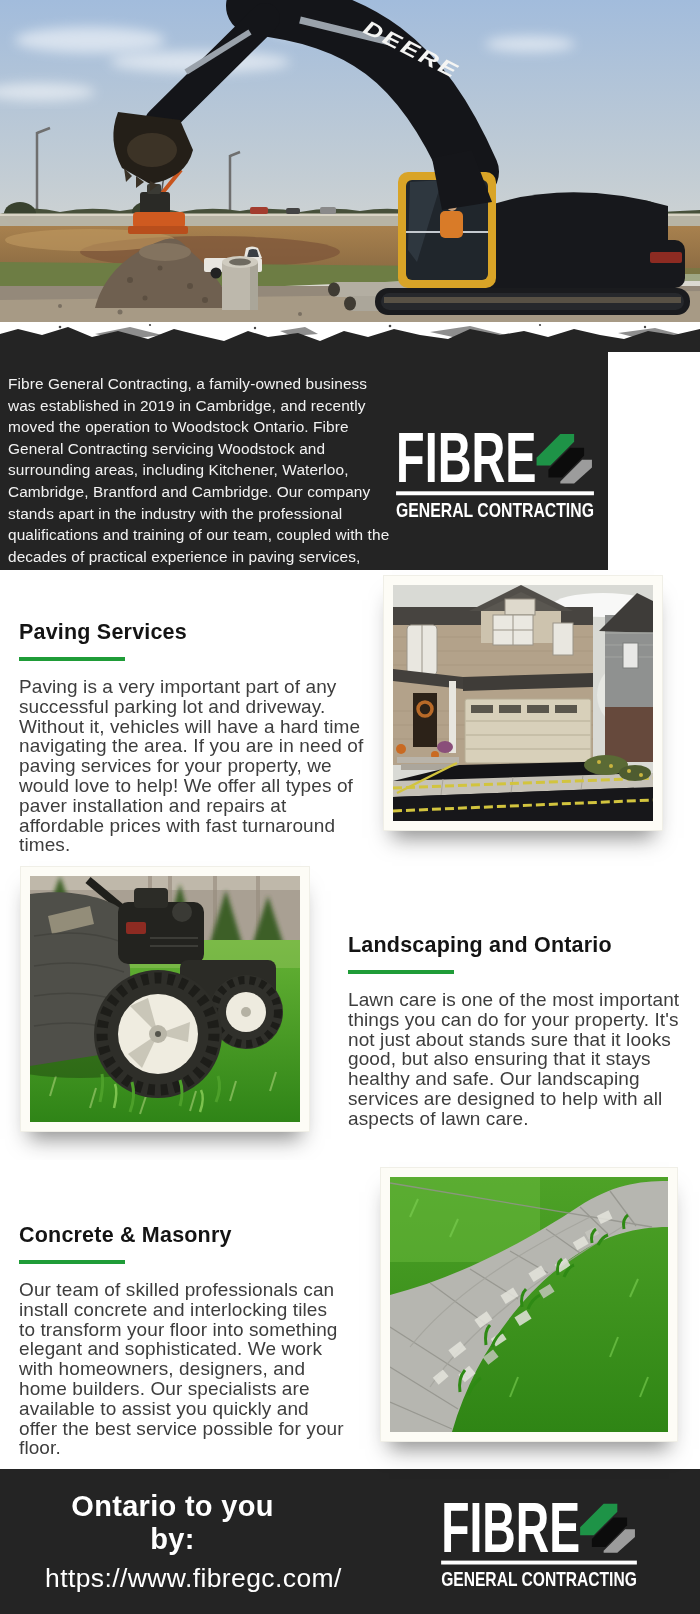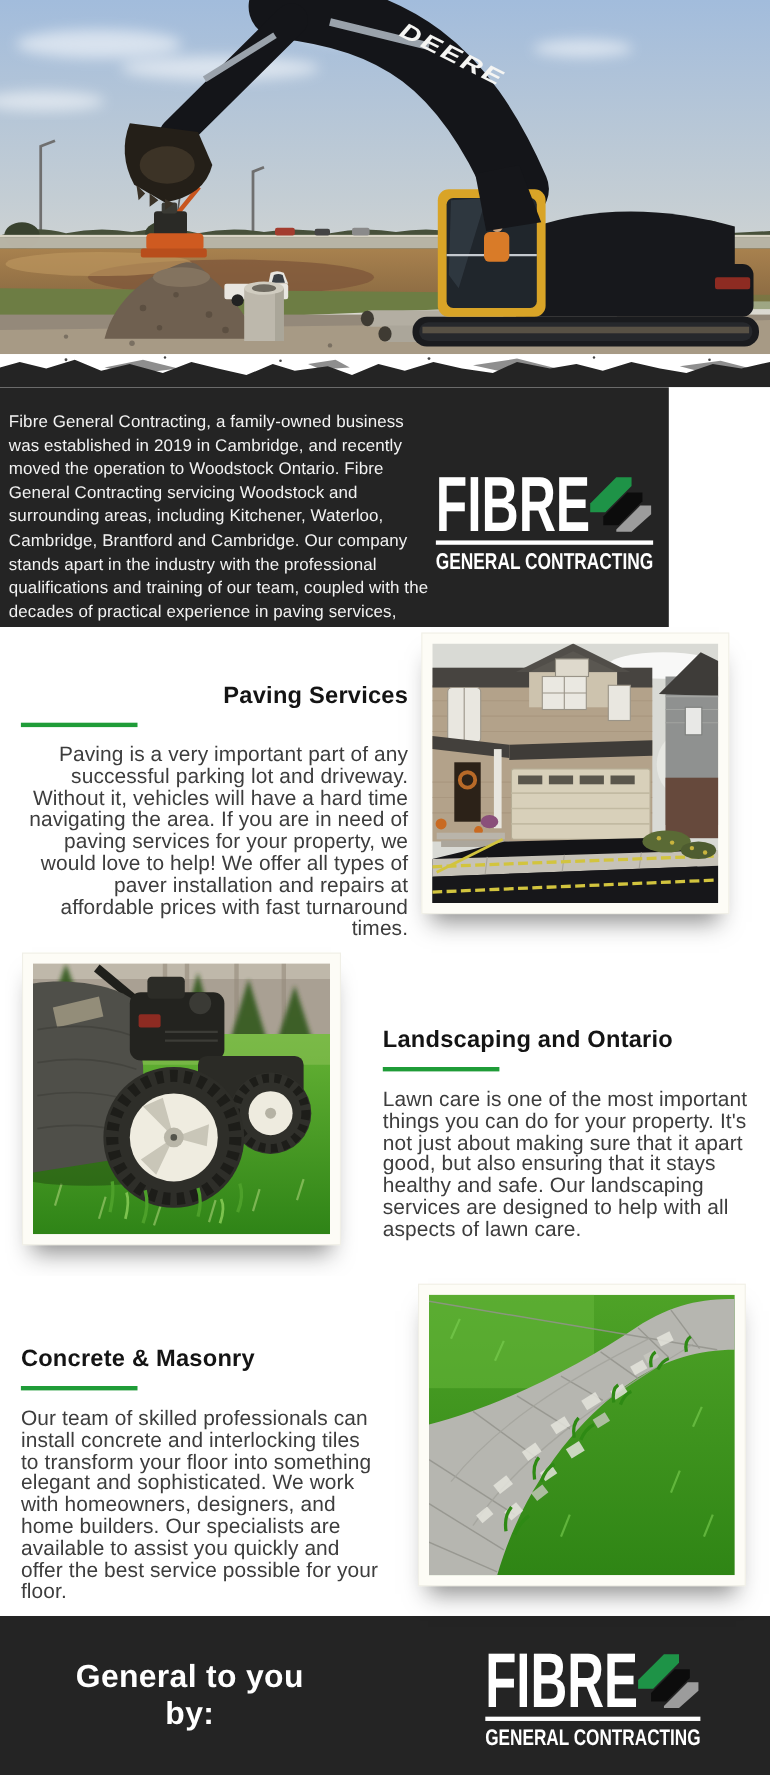--- a/index.html
+++ b/index.html
@@ -22,21 +22,21 @@
     font-size:15.4px;line-height:21.6px;color:#f2f2f2;letter-spacing:0.1px;
   }
   .logo-block{margin-left:auto;margin-right:14px;margin-top:74px;width:198px;}
   .logo-block svg{display:block;width:198px;height:93px;}
   
   .section{width:700px;display:flex;position:relative;background:#fff;}
   .sec1{height:296px;}
   .sec2{height:294px;}
   .sec3{height:309px;gap:32px;}
   .txtcol{box-sizing:border-box;}
-  .sec1 .txtcol{margin-left:19px;padding-top:50px;width:352px;text-align:right;}
+  .sec1 .txtcol{margin-left:19px;padding-top:50px;width:352px;}
   .sec2 .txtcol{margin-left:38px;padding-top:67px;width:346px;}
   .sec3 .txtcol{margin-left:19px;padding-top:63px;width:352px;}
   h2.sec-title{
     margin:0;font-size:21.5px;font-weight:bold;color:#141414;letter-spacing:0.2px;
   }
   .green-rule{width:106px;height:4px;background:#1f9c38;margin-top:12px;}
   .sec-body{
     margin:16px 0 0 0;font-size:19px;line-height:19.8px;color:#3d3d3d;letter-spacing:0.1px;
   }
   
@@ -436,21 +436,21 @@
         </g>
         <g stroke="#7cc24e" stroke-width="2.5">
           <path d="M84,232 q4,-16 1,-24" fill="none"></path>
             <path d="M170,236 q5,-14 1,-22" fill="none"></path>
         </g>
       </svg>
     </div>
     <div class="txtcol">
       <h2 class="sec-title">Landscaping and Ontario</h2>
       <div class="green-rule"></div>
-      <p class="sec-body">Lawn care is one of the most important things you can do for your property. It's not just about making sure that it apart good, but also ensuring that it stays healthy and safe. Our landscaping services are designed to help with all aspects of lawn care.</p>
+      <p class="sec-body">Lawn care is one of the most important things you can do for your property. It's not just about stands sure that it looks good, but also ensuring that it stays healthy and safe. Our landscaping services are designed to help with all aspects of lawn care.</p>
     </div>
   </div>
 
   <div class="section sec3">
     <div class="txtcol">
       <h2 class="sec-title">Concrete &amp; Masonry</h2>
       <div class="green-rule"></div>
       <p class="sec-body">Our team of skilled professionals can install concrete and interlocking tiles to transform your floor into something elegant and sophisticated. We work with homeowners, designers, and home builders. Our specialists are available to assist you quickly and offer the best service possible for your floor.</p>
     </div>
     <div class="frame frame-walk">
@@ -513,21 +513,22 @@
           <path d="M202,66 q-2,-10 4,-14 M208,68 q4,-8 10,-10" fill="none"></path>
           <path d="M234,52 q-2,-10 4,-14" fill="none"></path>
           <path d="M70,215 q-2,-14 5,-22 M78,218 q5,-12 13,-17" fill="none"></path>
         </g>
       </svg>
     </div>
   </div>
 
   <div class="footer">
     <div class="footer-textblock">
-      <div class="footer-heading">General to you by:</div>
+      <div class="footer-heading">Ontario to you by:</div>
+      <div class="footer-url">https://www.fibregc.com/</div>
     </div>
     <div class="footer-logo">
       <svg viewBox="0 0 200 94">
         <text x="0" y="57" font-family="Liberation Sans, DejaVu Sans, sans-serif" font-weight="bold" font-size="72" fill="#ffffff" textLength="142" lengthAdjust="spacingAndGlyphs">FIBRE</text>
         <g transform="translate(140,2)">
           <polygon points="2,30 26,6 40,6 40,14 16,38 2,38" fill="#1e9347"></polygon>
           <polygon points="14,42 36,20 50,20 50,28 28,50 14,50" fill="#0c0c0c"></polygon>
           <polygon points="26,54 48,32 58,32 58,40 40,56 26,56" fill="#9c9c9c"></polygon>
         </g>
         <rect x="0" y="66" width="200" height="4" fill="#ffffff"></rect>

